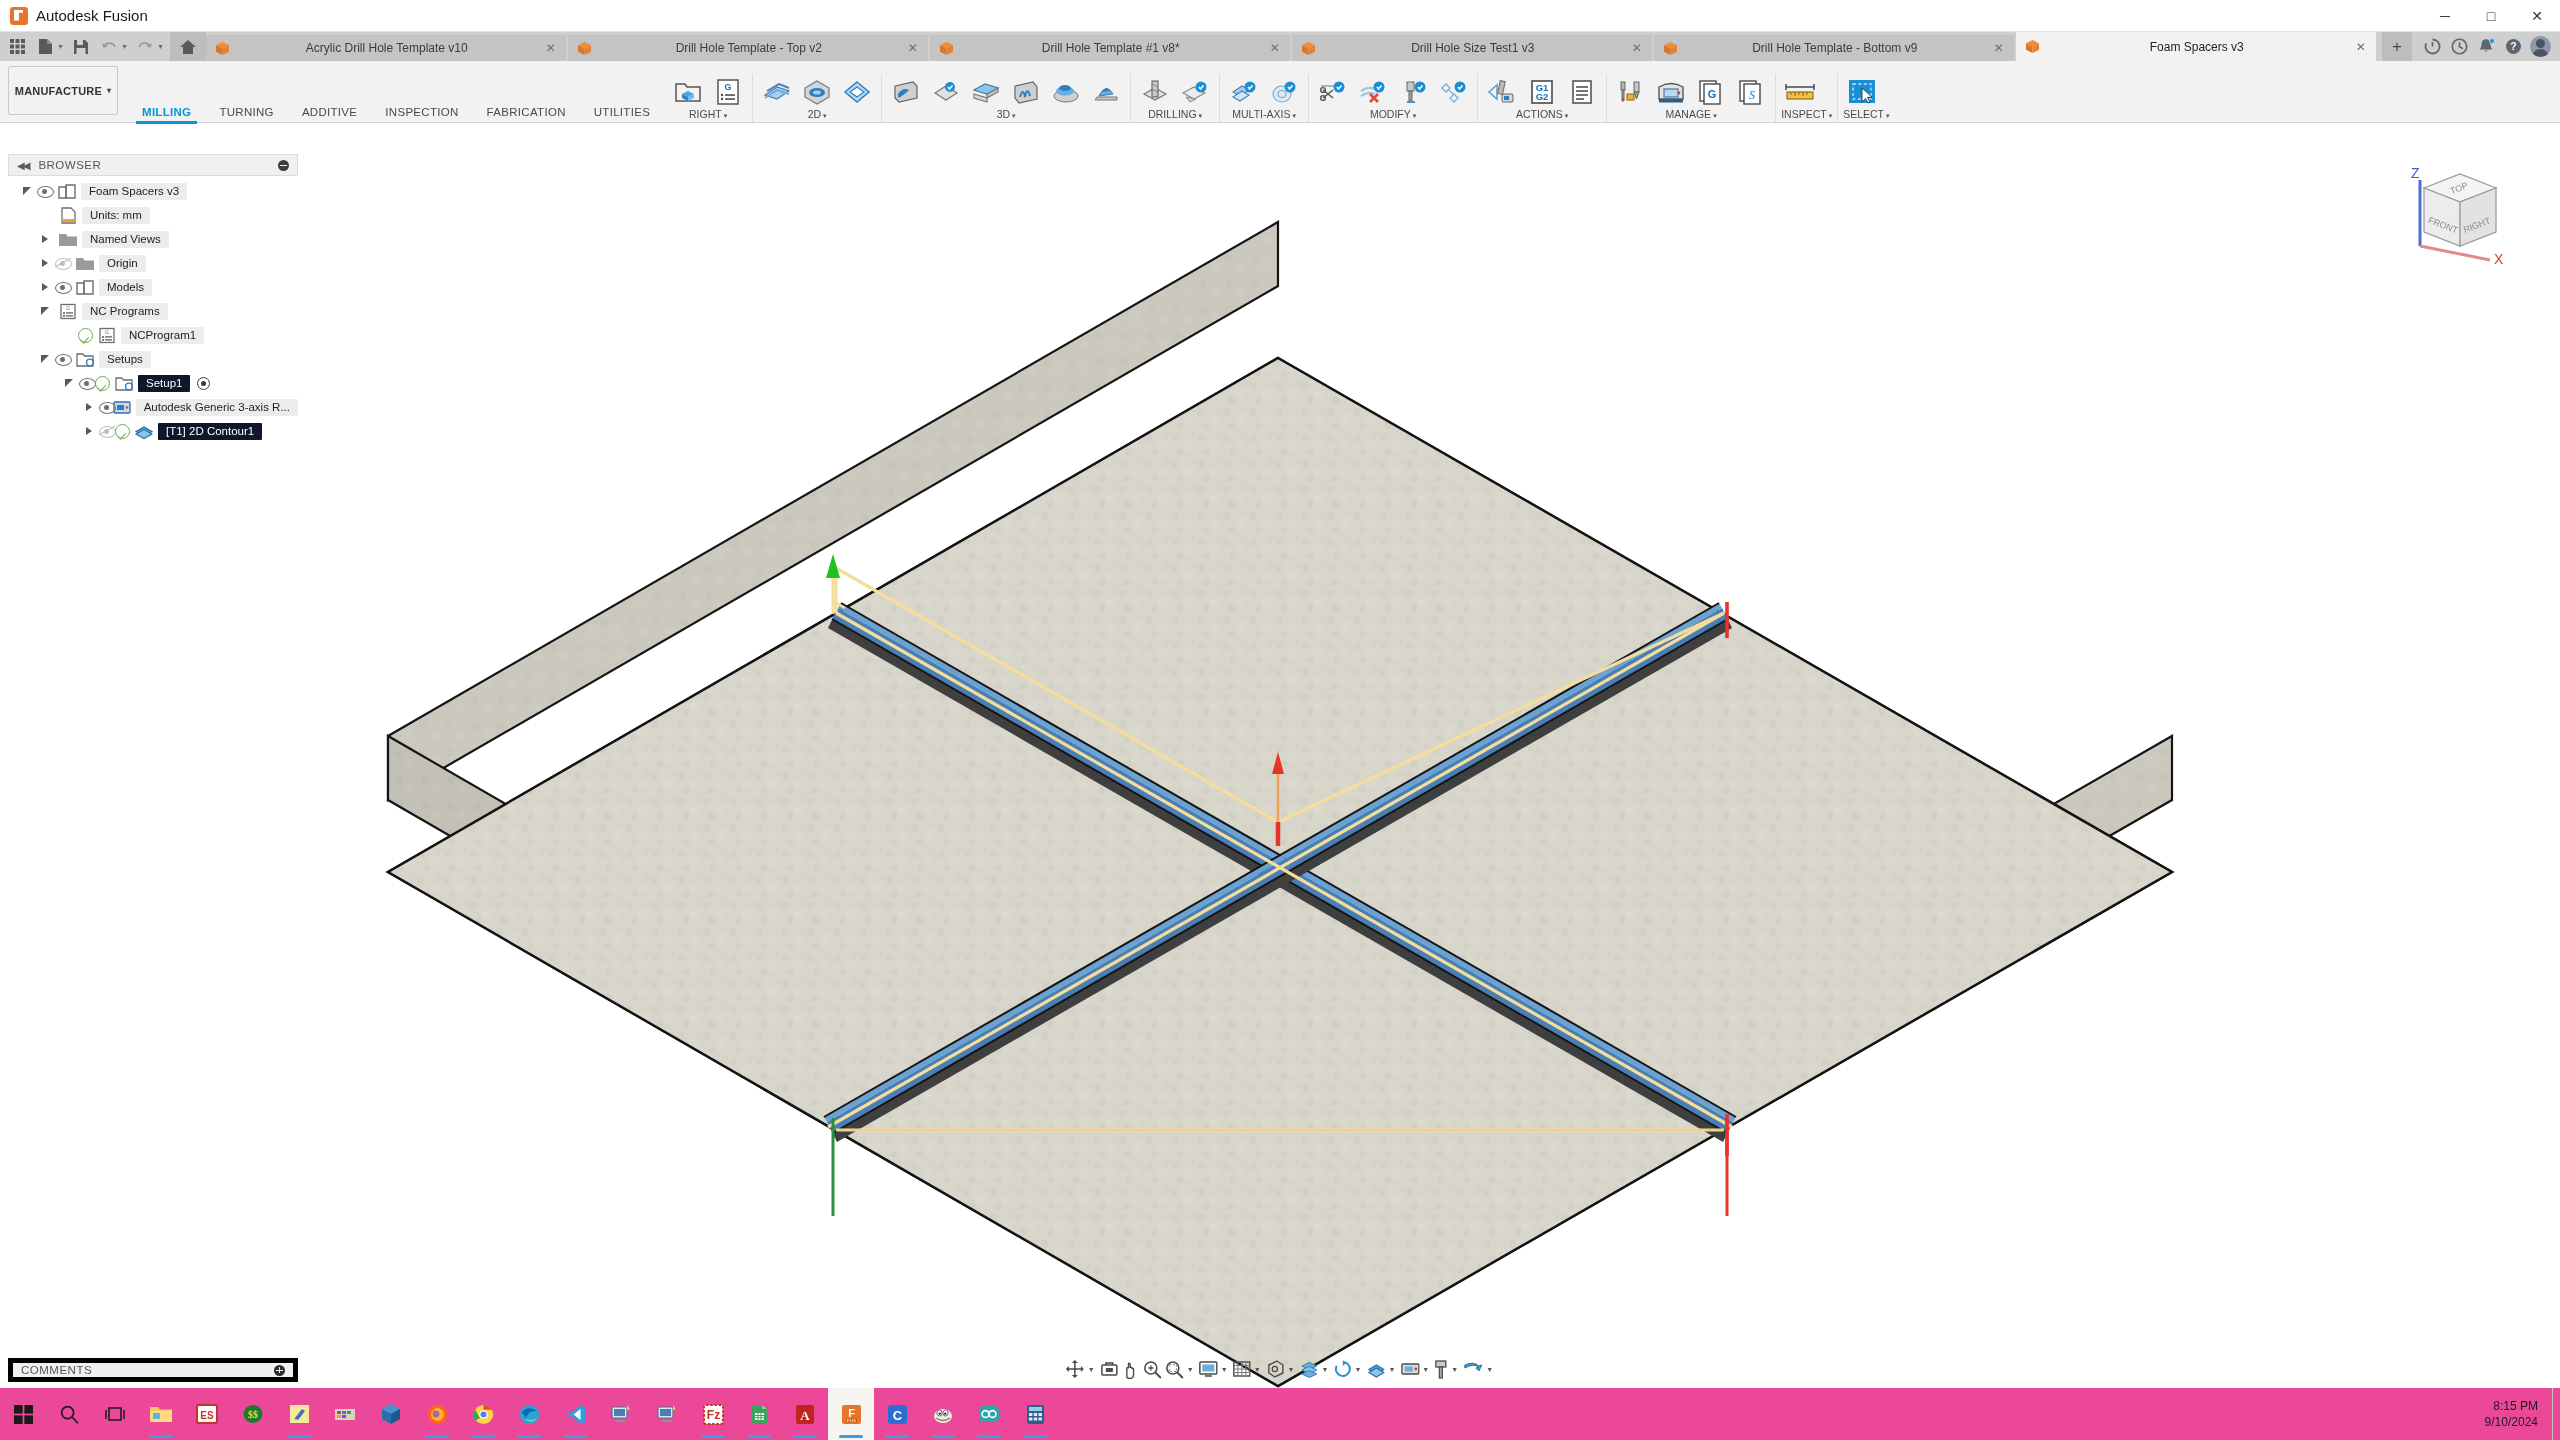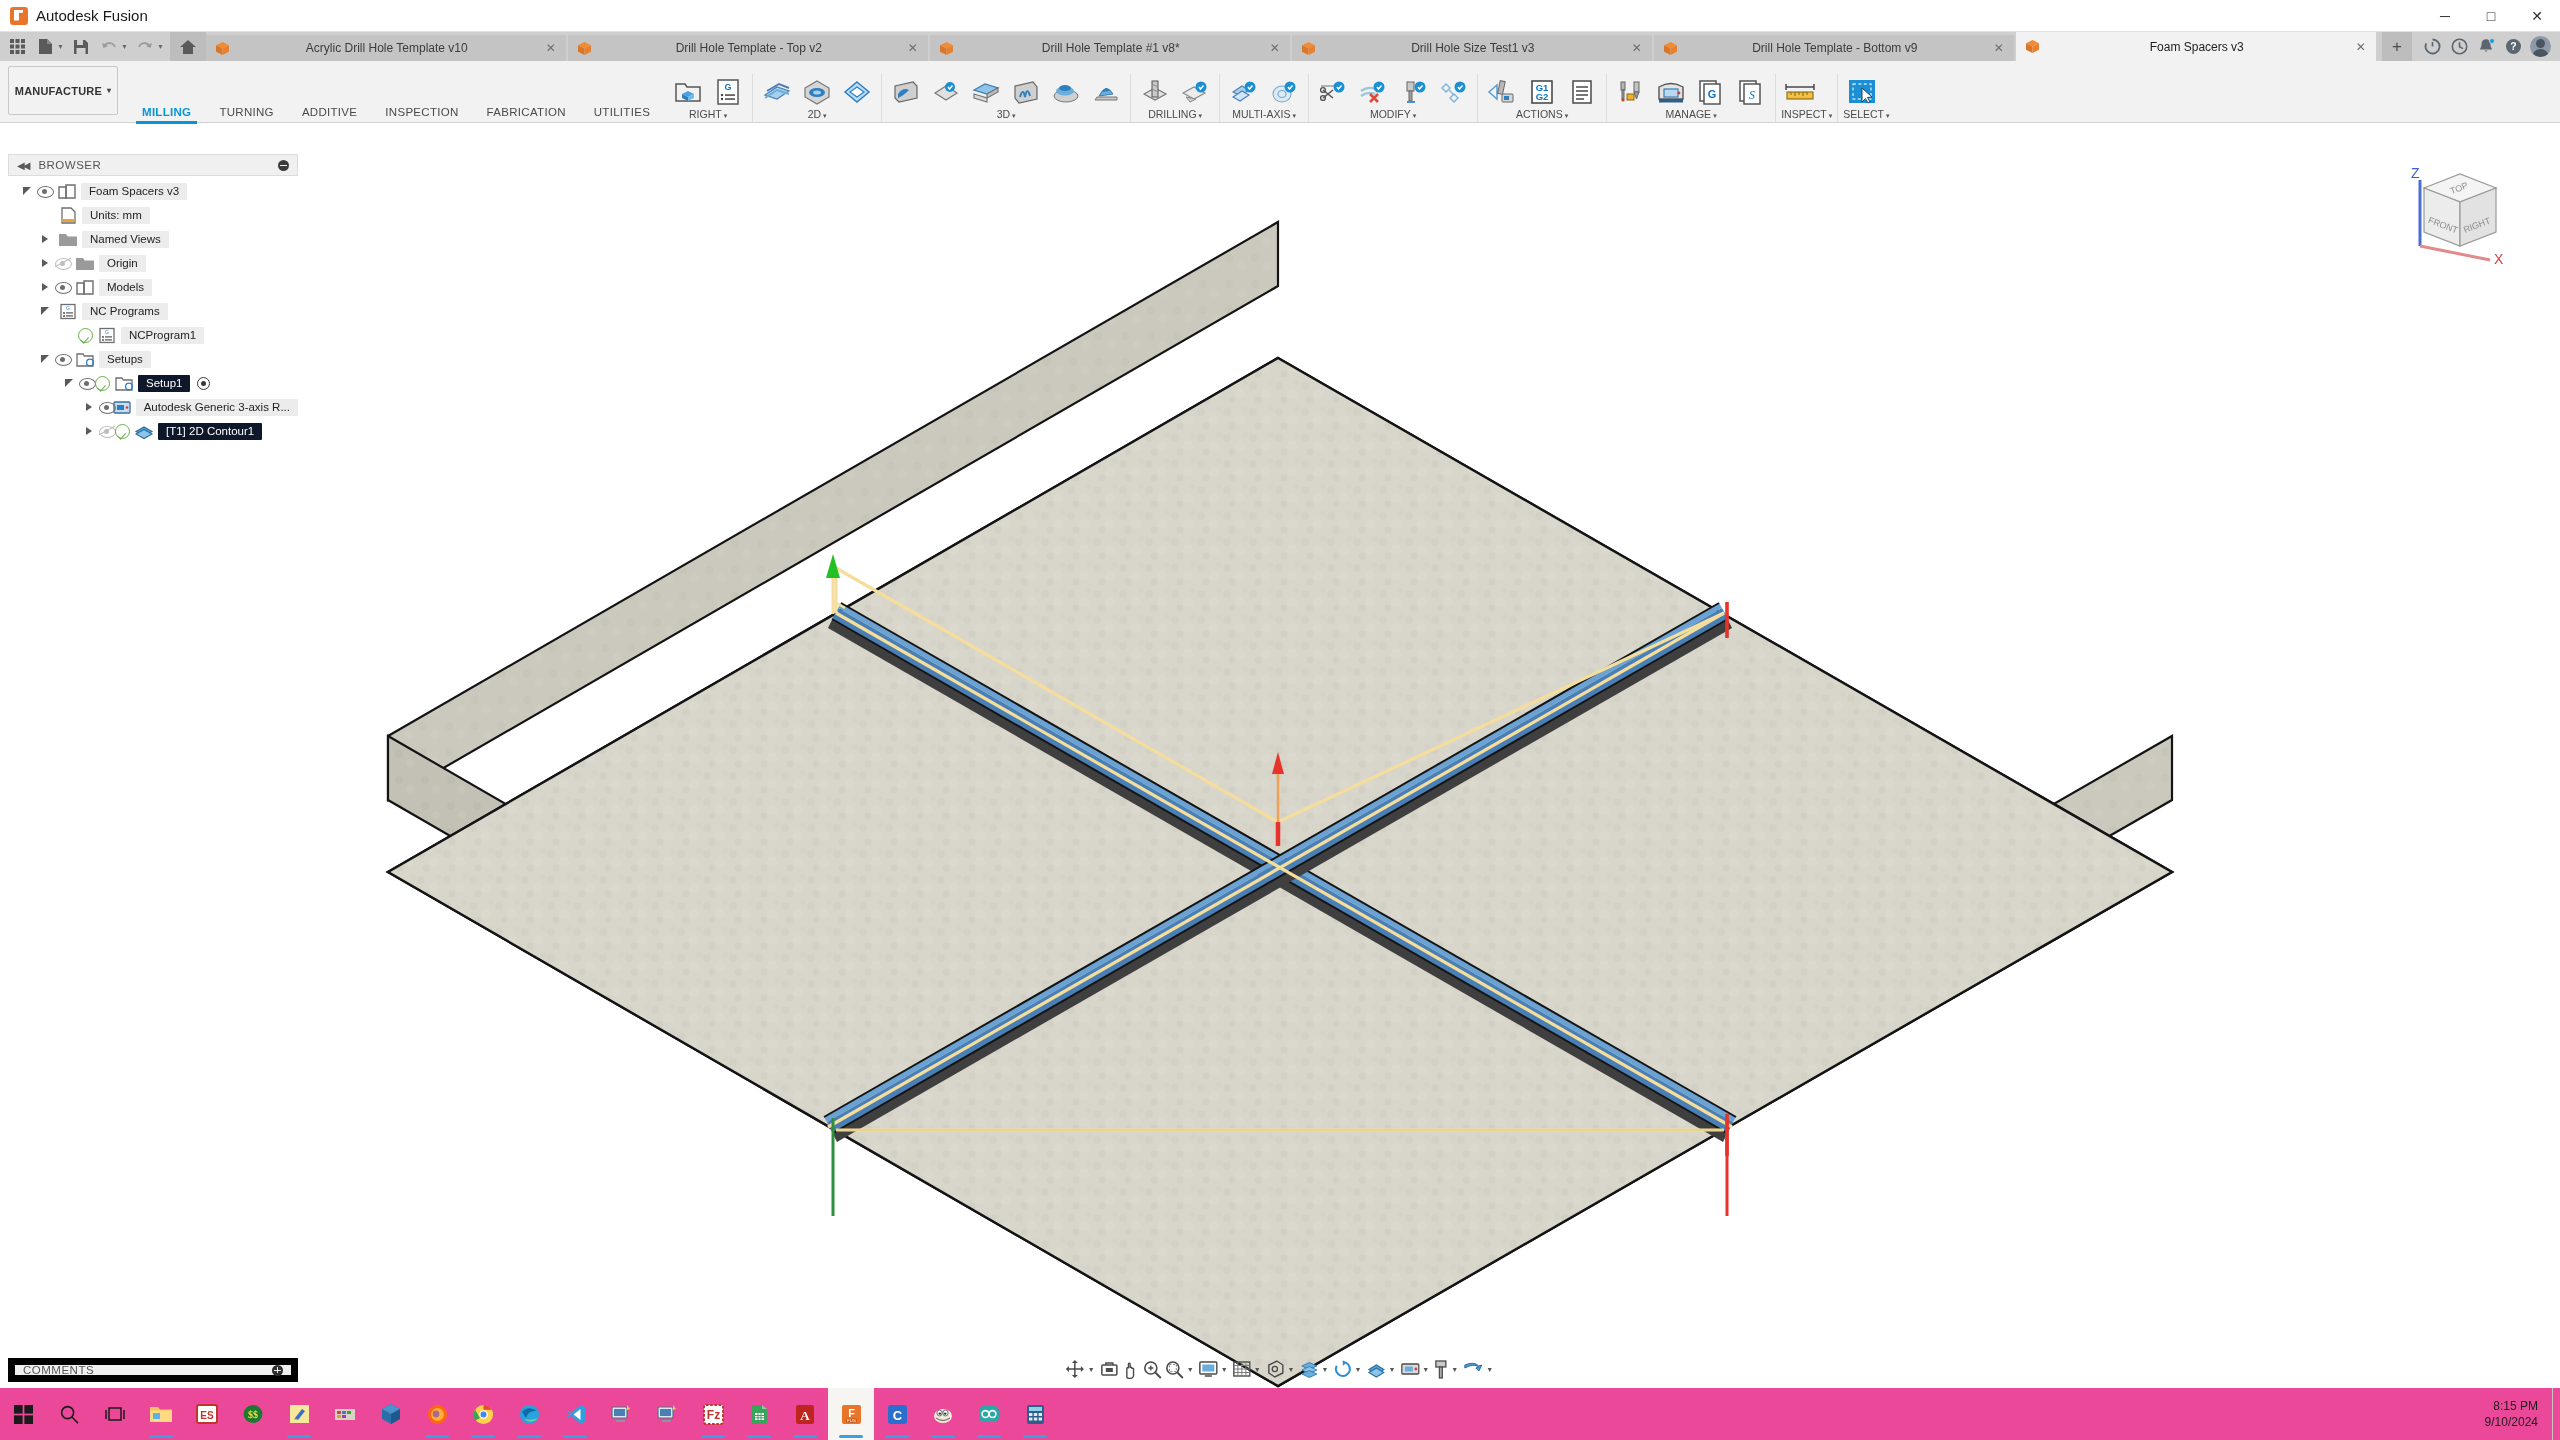--- a/index.html
+++ b/index.html
@@ -107,21 +107,21 @@
   .ticon { width:20px;height:17px;margin:0 4px; flex:0 0 auto; }
   .tlabel { background:#ececec; padding:2px 8px 3px 8px; border-radius:1px; white-space:nowrap; }
   .tlabel.sel { background:#0f172a; color:#fff; }
   .radio{ width:13px;height:13px;border:1.5px solid #3a3a3a;border-radius:50%;margin-left:7px;
     position:relative;flex:0 0 auto;}
   .radio::after{content:"";position:absolute;left:3px;top:3px;width:5px;height:5px;border-radius:50%;
     background:#3a3a3a;}
 
   
   .comments { position:absolute; left:8px; bottom:6px; width:290px; height:24px;
-    background:#f0f0f0; border:7px solid #000000; display:flex; align-items:center;
+    background:#f0f0f0; border:5px solid #000000; display:flex; align-items:center;
     padding:0 8px; }
   .comments .c-title{ font-size:11.5px; color:#555; flex:1; letter-spacing:.5px; }
   .c-plus{ width:11px;height:11px;border-radius:50%;background:#2d2d2d;position:relative;}
   .c-plus::before{content:"";position:absolute;left:2px;top:5px;width:7px;height:1.5px;background:#f0f0f0;}
   .c-plus::after{content:"";position:absolute;left:4.75px;top:2.2px;width:1.5px;height:6.5px;background:#f0f0f0;}
 
   
   .canvas { position:absolute; inset:0; }
   .viewcube { position:absolute; right:42px; top:12px; width:120px; height:110px; }
   .navbar { position:absolute; left:50%; transform:translateX(-50%); bottom:6px;

